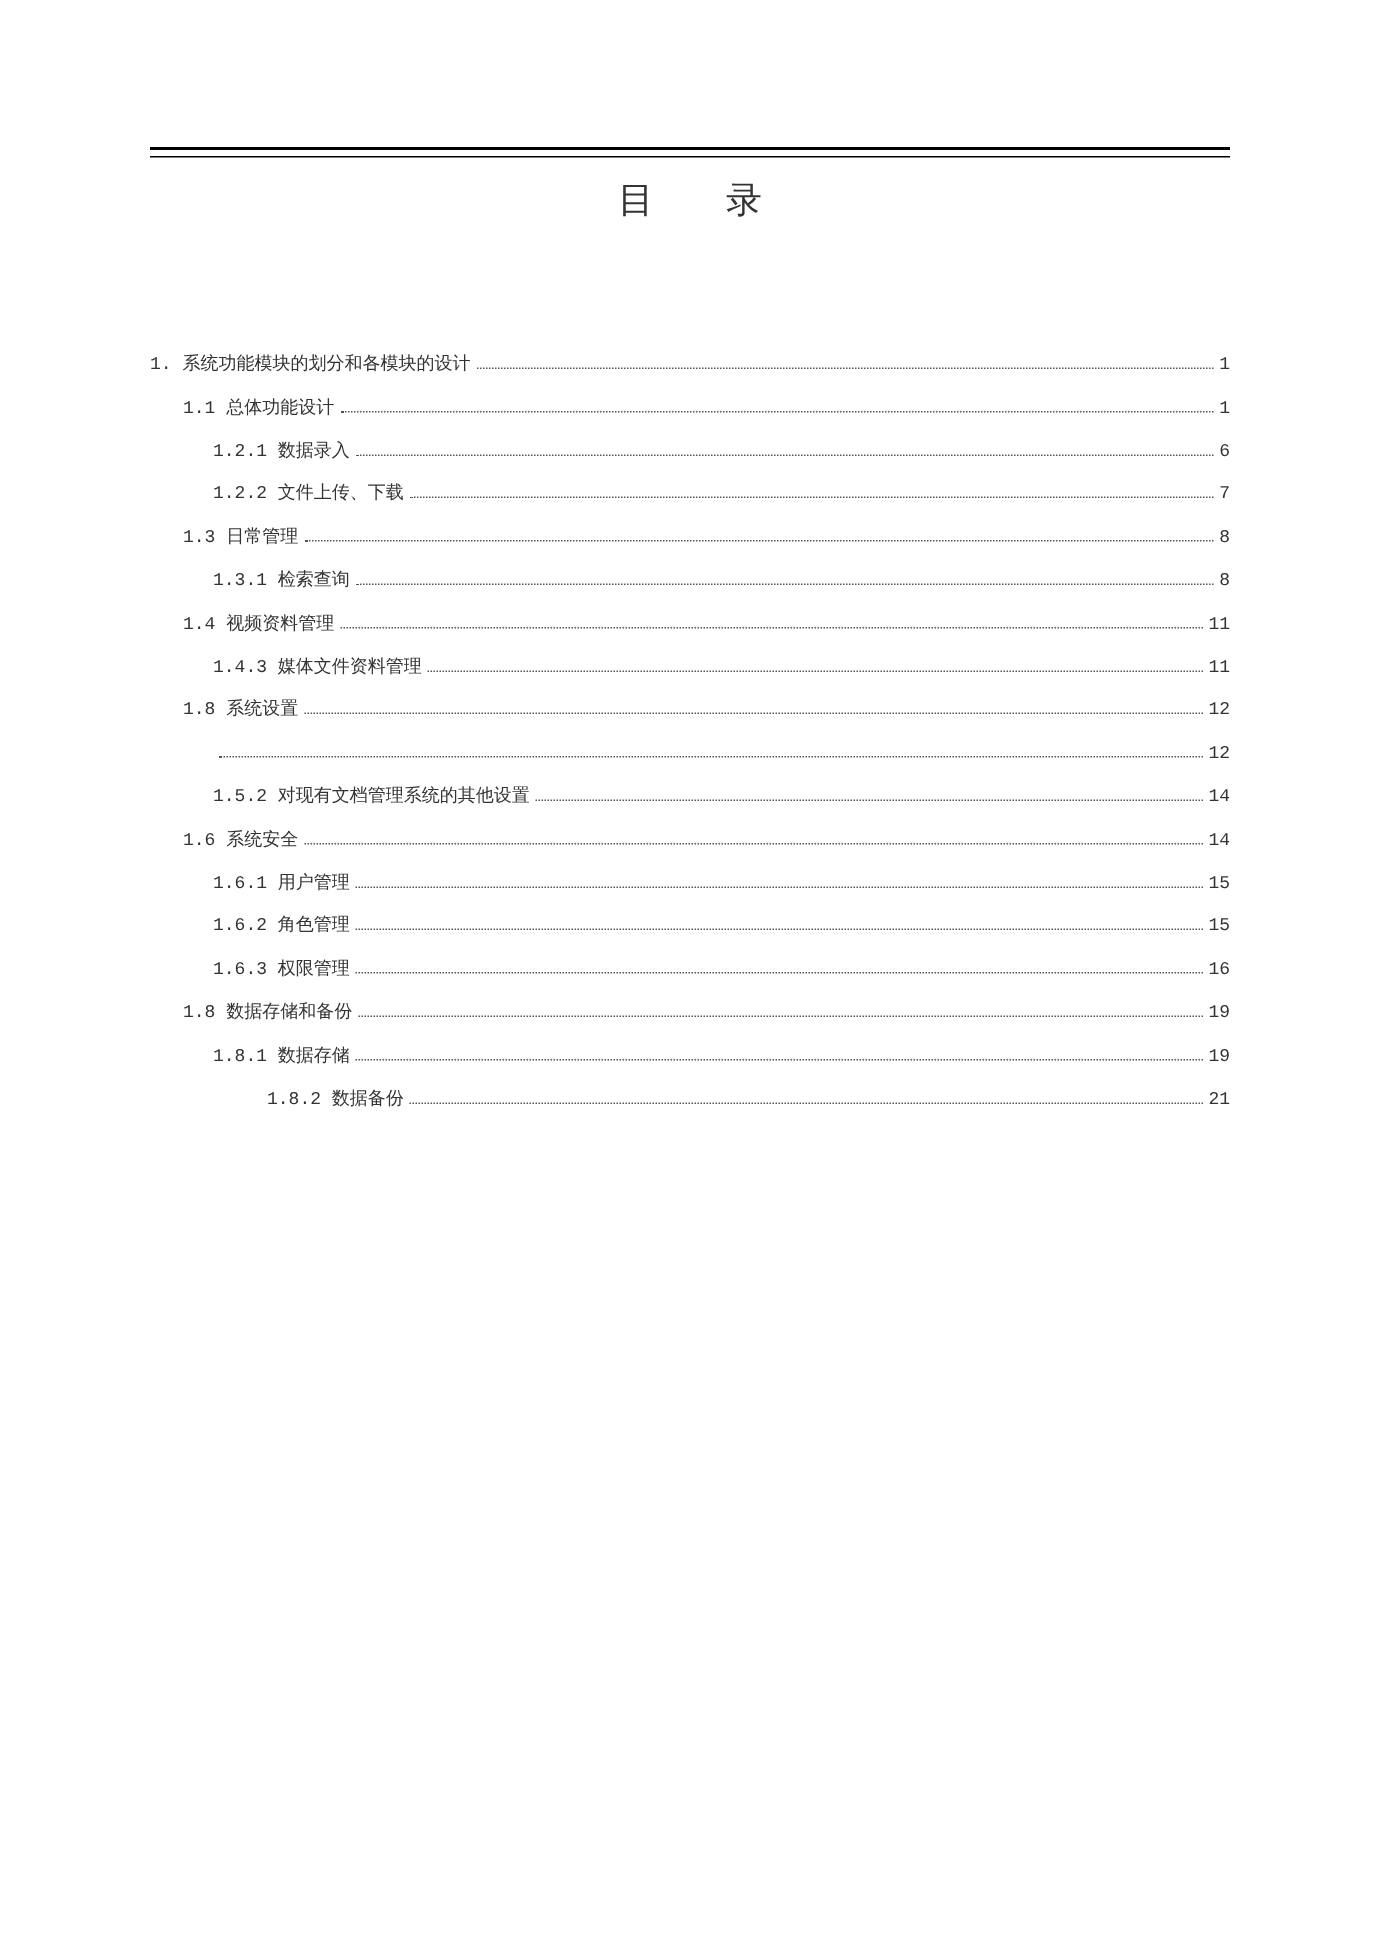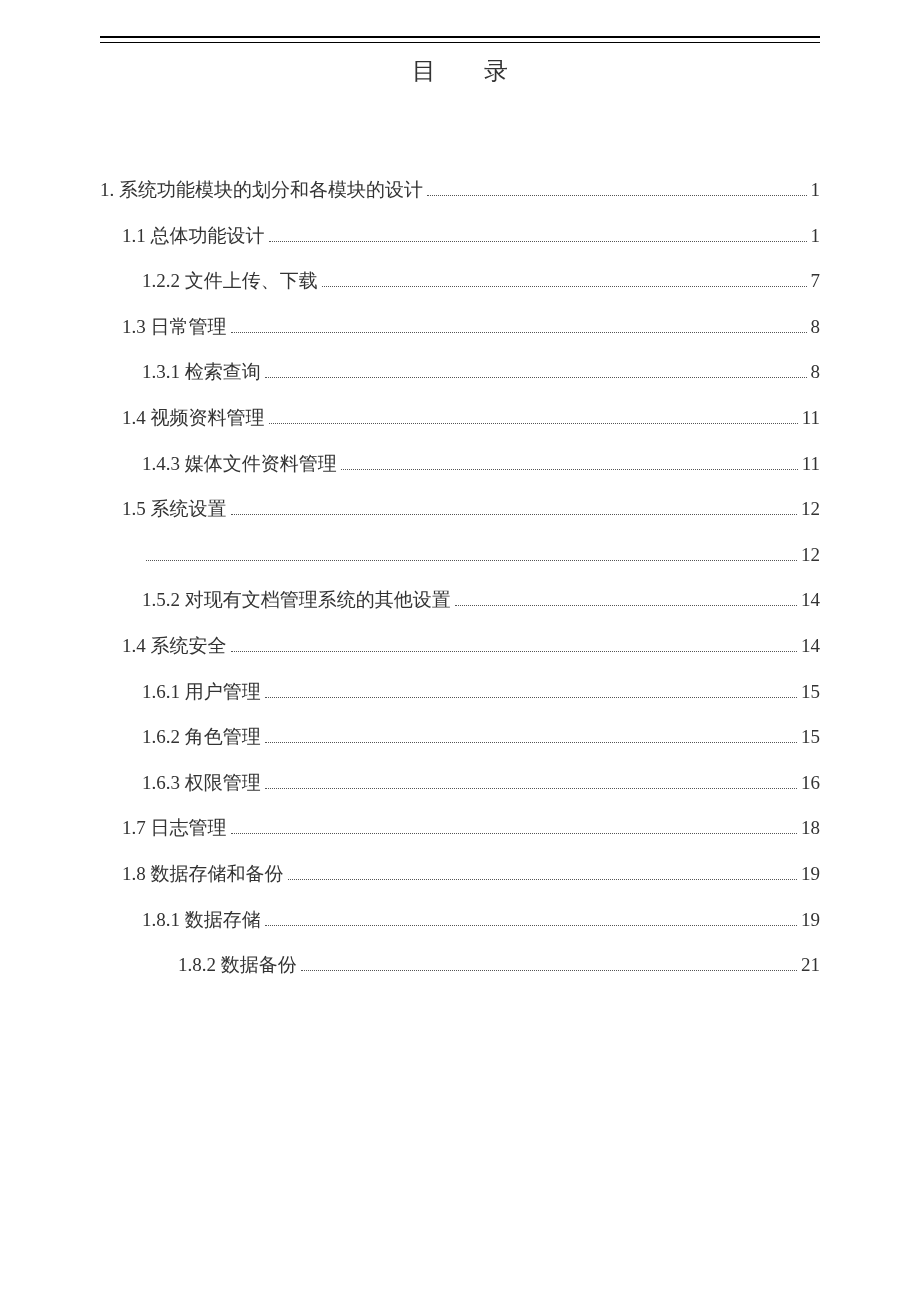--- a/index.html
+++ b/index.html
@@ -6,40 +6,41 @@
     body {
       background: #ffffff;
       width: 920px;
       height: 1303px;
       font-family: "SimSun", "宋体", serif;
       color: #333;
     }
     .page {
       width: 720px;
       margin: 0 auto;
-      padding-top: 36px;
+      padding-top: 98px;
+      font-family: Liberation Mono, monospace;
     }
     .hr-top {
       border-top: 2px solid #000;
       margin-bottom: 4px;
     }
     .hr-sub {
       border-top: 1px solid #000;
       margin-bottom: 12px;
     }
     .title {
       text-align: center;
       font-size: 24px;
       letter-spacing: 48px;
       font-weight: normal;
       margin-bottom: 80px;
       padding-left: 48px;
     }
     .toc {
-      font-size: 19px;
+      font-size: 12px;
       line-height: 2.4;
     }
     .toc-row {
       display: flex;
       align-items: baseline;
       white-space: nowrap;
     }
     .toc-label {
       flex-shrink: 0;
     }
@@ -69,20 +70,25 @@
         <span class="toc-label">1.  系统功能模块的划分和各模块的设计</span>
         <span class="toc-leader"></span>
         <span class="toc-page">1</span>
       </div>
       <div class="toc-row indent-1">
         <span class="toc-label">1.1 总体功能设计</span>
         <span class="toc-leader"></span>
         <span class="toc-page">1</span>
       </div>
       <div class="toc-row indent-2">
+        <span class="toc-label">1.2.1   数据录入</span>
+        <span class="toc-leader"></span>
+        <span class="toc-page">6</span>
+      </div>
+      <div class="toc-row indent-2">
         <span class="toc-label">1.2.2   文件上传、下载</span>
         <span class="toc-leader"></span>
         <span class="toc-page">7</span>
       </div>
       <div class="toc-row indent-1">
         <span class="toc-label">1.3 日常管理</span>
         <span class="toc-leader"></span>
         <span class="toc-page">8</span>
       </div>
       <div class="toc-row indent-2">
@@ -94,57 +100,52 @@
         <span class="toc-label">1.4 视频资料管理</span>
         <span class="toc-leader"></span>
         <span class="toc-page">11</span>
       </div>
       <div class="toc-row indent-2">
         <span class="toc-label">1.4.3 媒体文件资料管理</span>
         <span class="toc-leader"></span>
         <span class="toc-page">11</span>
       </div>
       <div class="toc-row indent-1">
-        <span class="toc-label">1.5 系统设置</span>
+        <span class="toc-label">1.8 系统设置</span>
         <span class="toc-leader"></span>
         <span class="toc-page">12</span>
       </div>
       <div class="toc-row indent-2">
         <span class="toc-leader"></span>
         <span class="toc-page">12</span>
       </div>
       <div class="toc-row indent-2">
         <span class="toc-label">1.5.2 对现有文档管理系统的其他设置</span>
         <span class="toc-leader"></span>
         <span class="toc-page">14</span>
       </div>
       <div class="toc-row indent-1">
-        <span class="toc-label">1.4 系统安全</span>
+        <span class="toc-label">1.6 系统安全</span>
         <span class="toc-leader"></span>
         <span class="toc-page">14</span>
       </div>
       <div class="toc-row indent-2">
         <span class="toc-label">1.6.1 用户管理</span>
         <span class="toc-leader"></span>
         <span class="toc-page">15</span>
       </div>
       <div class="toc-row indent-2">
         <span class="toc-label">1.6.2 角色管理</span>
         <span class="toc-leader"></span>
         <span class="toc-page">15</span>
       </div>
       <div class="toc-row indent-2">
         <span class="toc-label">1.6.3 权限管理</span>
         <span class="toc-leader"></span>
         <span class="toc-page">16</span>
-      </div>
-      <div class="toc-row indent-1">
-        <span class="toc-label">1.7 日志管理</span>
-        <span class="toc-leader"></span>
-        <span class="toc-page">18</span>
       </div>
       <div class="toc-row indent-1">
         <span class="toc-label">1.8 数据存储和备份</span>
         <span class="toc-leader"></span>
         <span class="toc-page">19</span>
       </div>
       <div class="toc-row indent-2">
         <span class="toc-label">1.8.1 数据存储</span>
         <span class="toc-leader"></span>
         <span class="toc-page">19</span>

